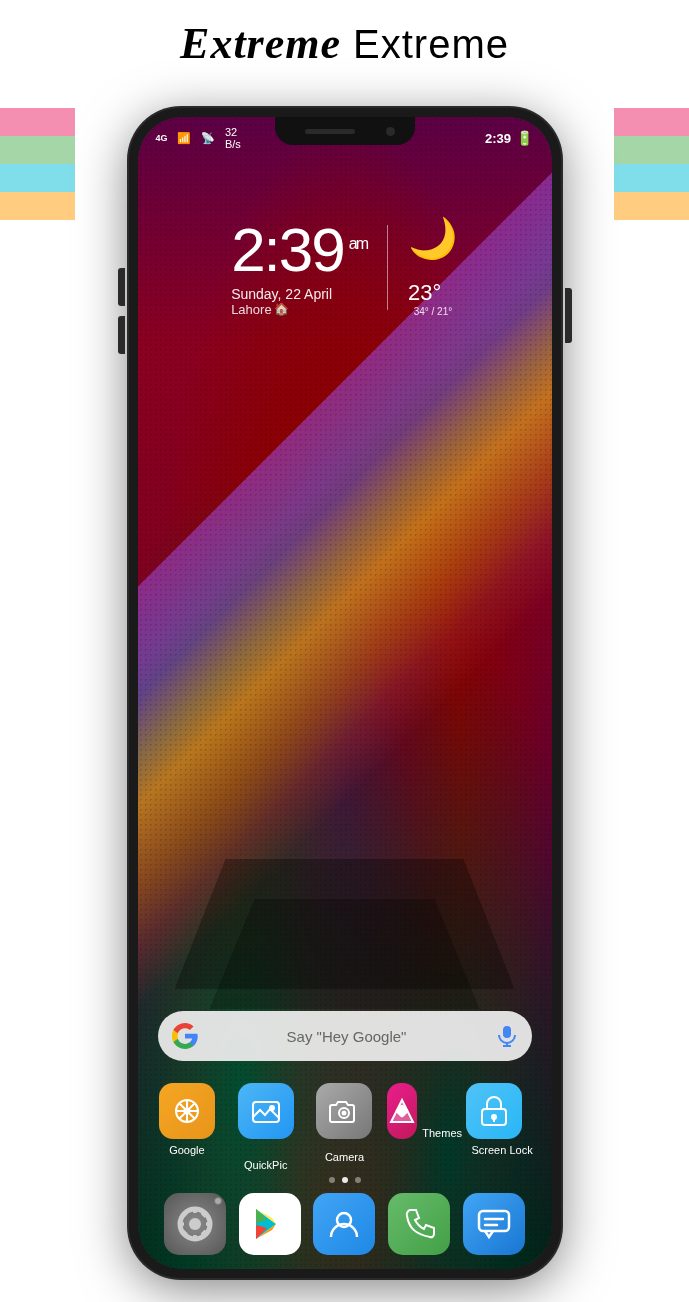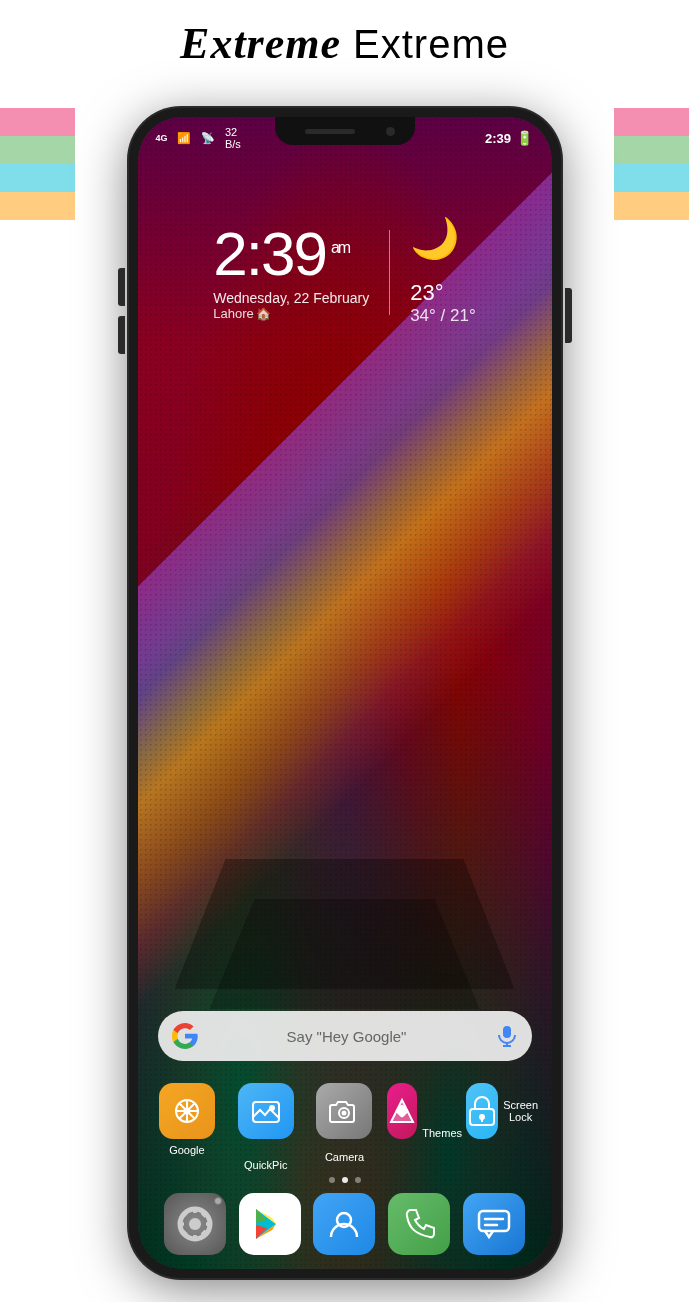--- a/index.html
+++ b/index.html
@@ -98,31 +98,31 @@
           <span style="font-size:13px; font-weight:bold;">2:39</span>
           <span style="font-size:14px;">🔋</span>
         </div>
       </div>
 
       <div style="position:absolute; top:101px; left:0; right:0; display:flex; align-items:center; justify-content:center; z-index:5; gap:0;">
         <div style="color:white; text-align:left; padding-right:20px;">
           <div style="font-size:62px; font-weight:300; line-height:1; letter-spacing:-2px;">
             <span>2:39</span><span style="font-size:16px; font-weight:300; vertical-align:super; margin-left:5px;">am</span>
           </div>
-          <div style="font-size:14px; color:rgba(255,255,255,0.92); margin-top:5px;">Wednesday, 22 February</div>
+          <div style="font-size:14px; color:rgba(255,255,255,0.92); margin-top:5px;">Sunday, 22 April</div>
           <div style="font-size:13px; color:rgba(255,255,255,0.85); display:flex; align-items:center; gap:3px;">
             <span>Lahore</span>
             <span style="font-size:12px;">🏠</span>
           </div>
         </div>
         <div style="width:1px; height:85px; background:rgba(255,255,255,0.5);"></div>
         <div style="color:white; padding-left:20px; text-align:left;">
           <div style="font-size:40px; line-height:1;">🌙</div>
           <div style="font-size:22px; font-weight:400; margin-top:22px;">23°</div>
-          <div style="font-size:17px; color:rgba(255,255,255,0.85);">34° / 21°</div>
+          <div style="font-size:10px; color:rgba(255,255,255,0.85);text-align:center;">34° / 21°</div>
         </div>
       </div>
 
       <div style="position:absolute; bottom:208px; left:20px; right:20px; height:50px; background:rgba(238,238,238,0.93); border-radius:28px; display:flex; align-items:center; padding:0 14px; z-index:5; gap:10px;">
 
         <svg width="26" height="26" viewBox="0 0 26 26" style="flex-shrink:0;">
           <path d="M25.6 13.3c0-.9-.1-1.8-.2-2.6H13v4.9h7.1c-.3 1.6-1.3 3-2.7 3.9v3.2h4.4c2.6-2.4 4-5.9 4-9.4z" fill="#4285F4"></path>
           <path d="M13 26c3.5 0 6.5-1.2 8.7-3.2l-4.4-3.2c-1.2.8-2.7 1.3-4.3 1.3-3.3 0-6.1-2.2-7.1-5.2H1.4v3.3C3.6 23.1 8 26 13 26z" fill="#34A853"></path>
           <path d="M5.9 15.7c-.3-.8-.4-1.7-.4-2.7s.2-1.9.4-2.7V7H1.4C.5 8.8 0 10.8 0 13s.5 4.2 1.4 6l4.5-3.3z" fill="#FBBC05"></path>
           <path d="M13 5.2c1.9 0 3.6.6 4.9 1.9l3.6-3.6C19.5 1.3 16.5 0 13 0 8 0 3.6 2.9 1.4 7l4.5 3.3C6.9 7.4 9.7 5.2 13 5.2z" fill="#EA4335"></path>
@@ -179,21 +179,21 @@
           <div style="width:56px; height:56px; border-radius:14px; background:linear-gradient(135deg,#e91e8c,#c2185b); display:flex; align-items:center; justify-content:center;">
             <svg width="30" height="30" viewBox="0 0 30 30" fill="none">
               <polygon points="15,4 26,26 4,26" stroke="#fff" stroke-width="0" fill="rgba(255,255,255,0.3)"></polygon>
               <polygon points="15,4 26,26 4,26" stroke="#fff" stroke-width="2" fill="none"></polygon>
               <rect x="10" y="10" width="10" height="10" rx="2" fill="white" transform="rotate(45 15 15)"></rect>
             </svg>
           </div>
           <span style="font-size:11px; color:white; text-align:center;">Themes</span>
         </div>
 
-        <div style="display:flex; flex-direction:row; align-items:center; gap:5px; width:72px; cursor:pointer;">
+        <div style="display:flex; flex-direction:column; gap:5px; width:72px; cursor:pointer;">
           <div style="width:56px; height:56px; border-radius:14px; background:linear-gradient(135deg,#4fc3f7,#29b6f6); display:flex; align-items:center; justify-content:center;">
             <svg width="28" height="32" viewBox="0 0 28 32" fill="none">
               <rect x="2" y="14" width="24" height="16" rx="3" stroke="#fff" stroke-width="2"></rect>
               <path d="M7 14v-5a7 7 0 0114 0v5" stroke="#fff" stroke-width="2" fill="none"></path>
               <circle cx="14" cy="22" r="3" fill="#fff"></circle>
               <line x1="14" y1="24" x2="14" y2="27" stroke="#fff" stroke-width="2"></line>
             </svg>
           </div>
           <span style="font-size:11px; color:white; text-align:center; line-height:1.1;">Screen Lock</span>
         </div>

